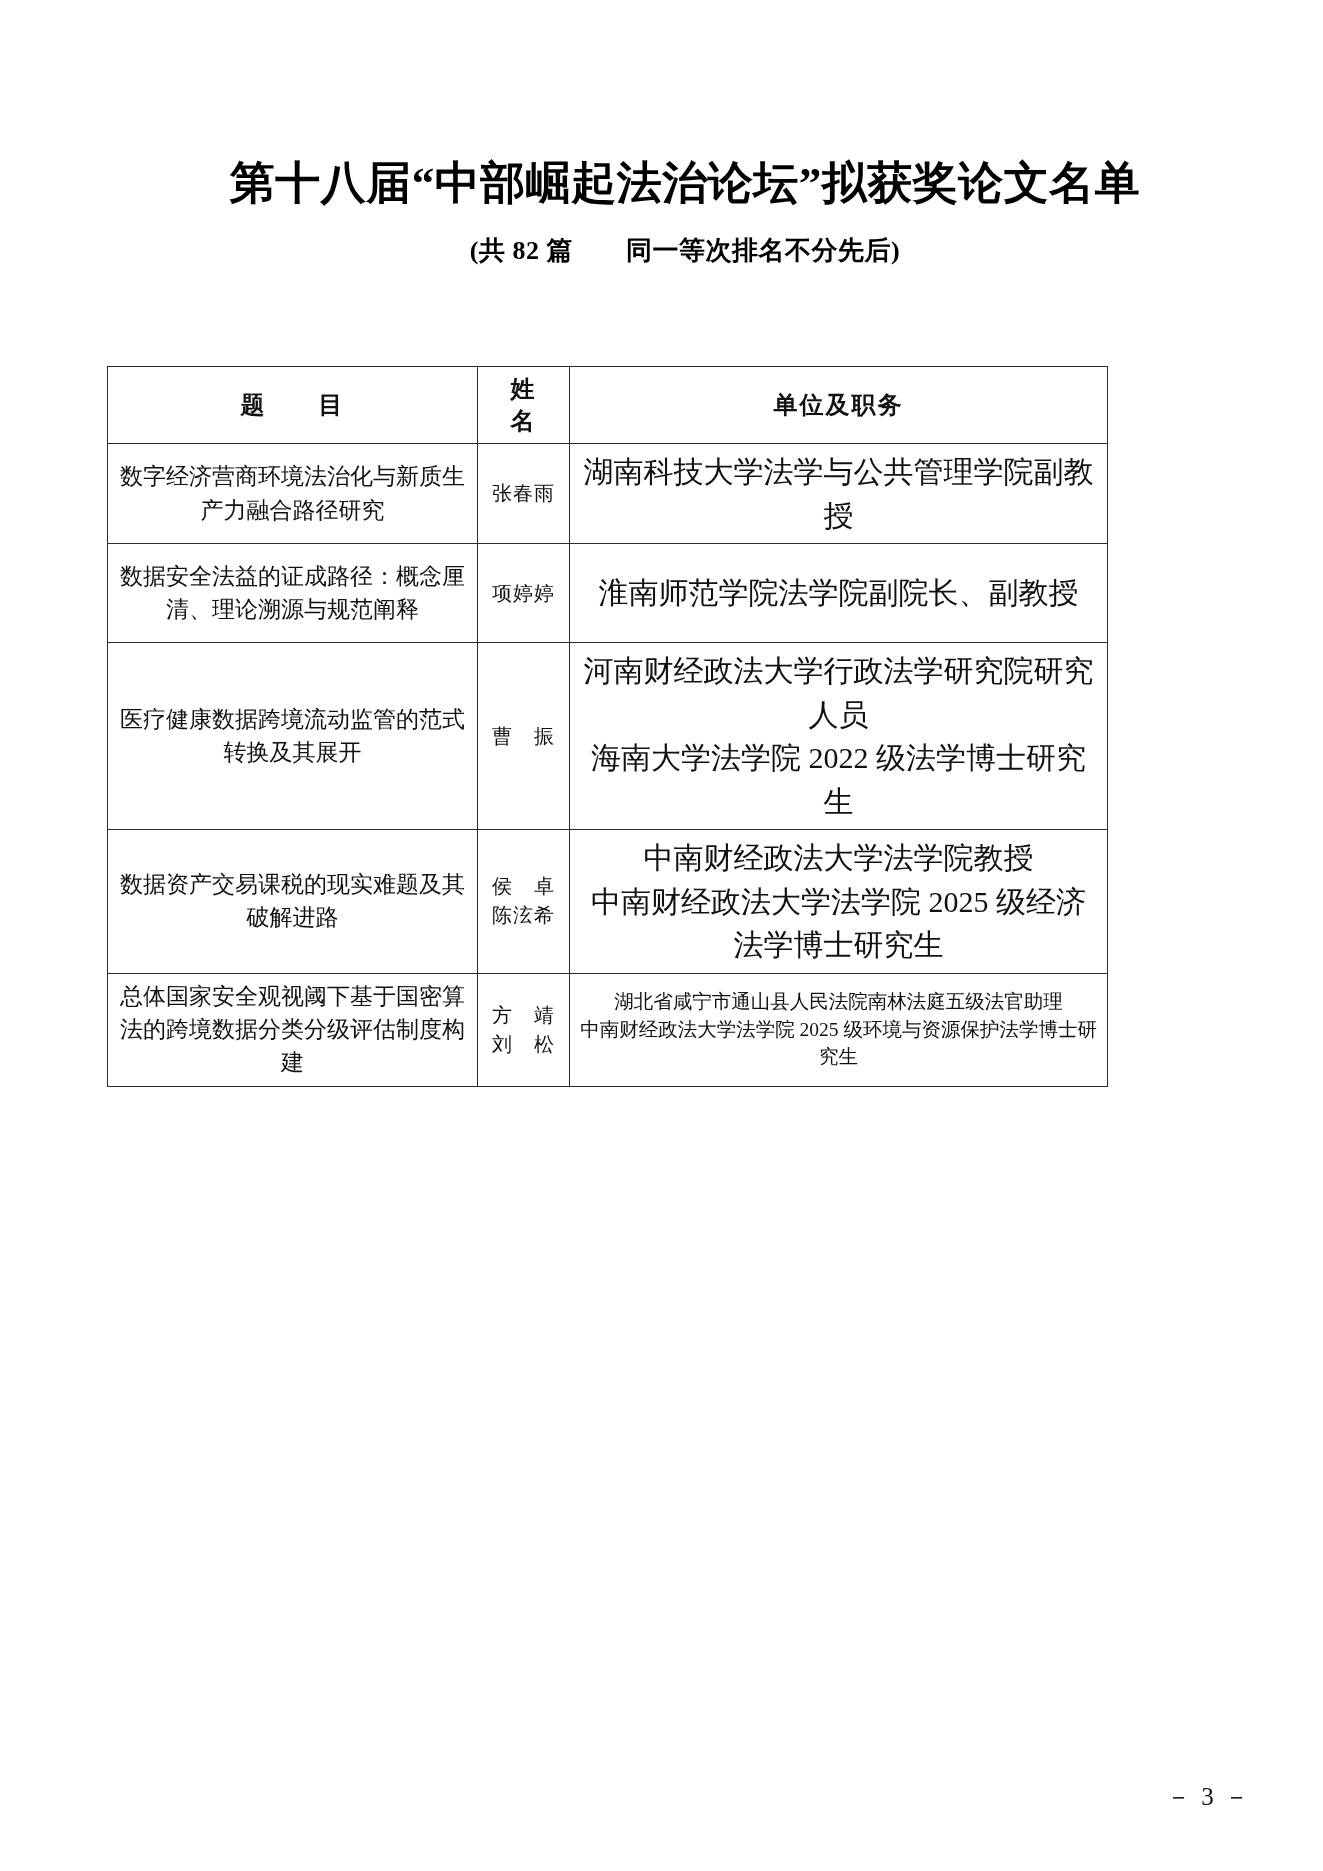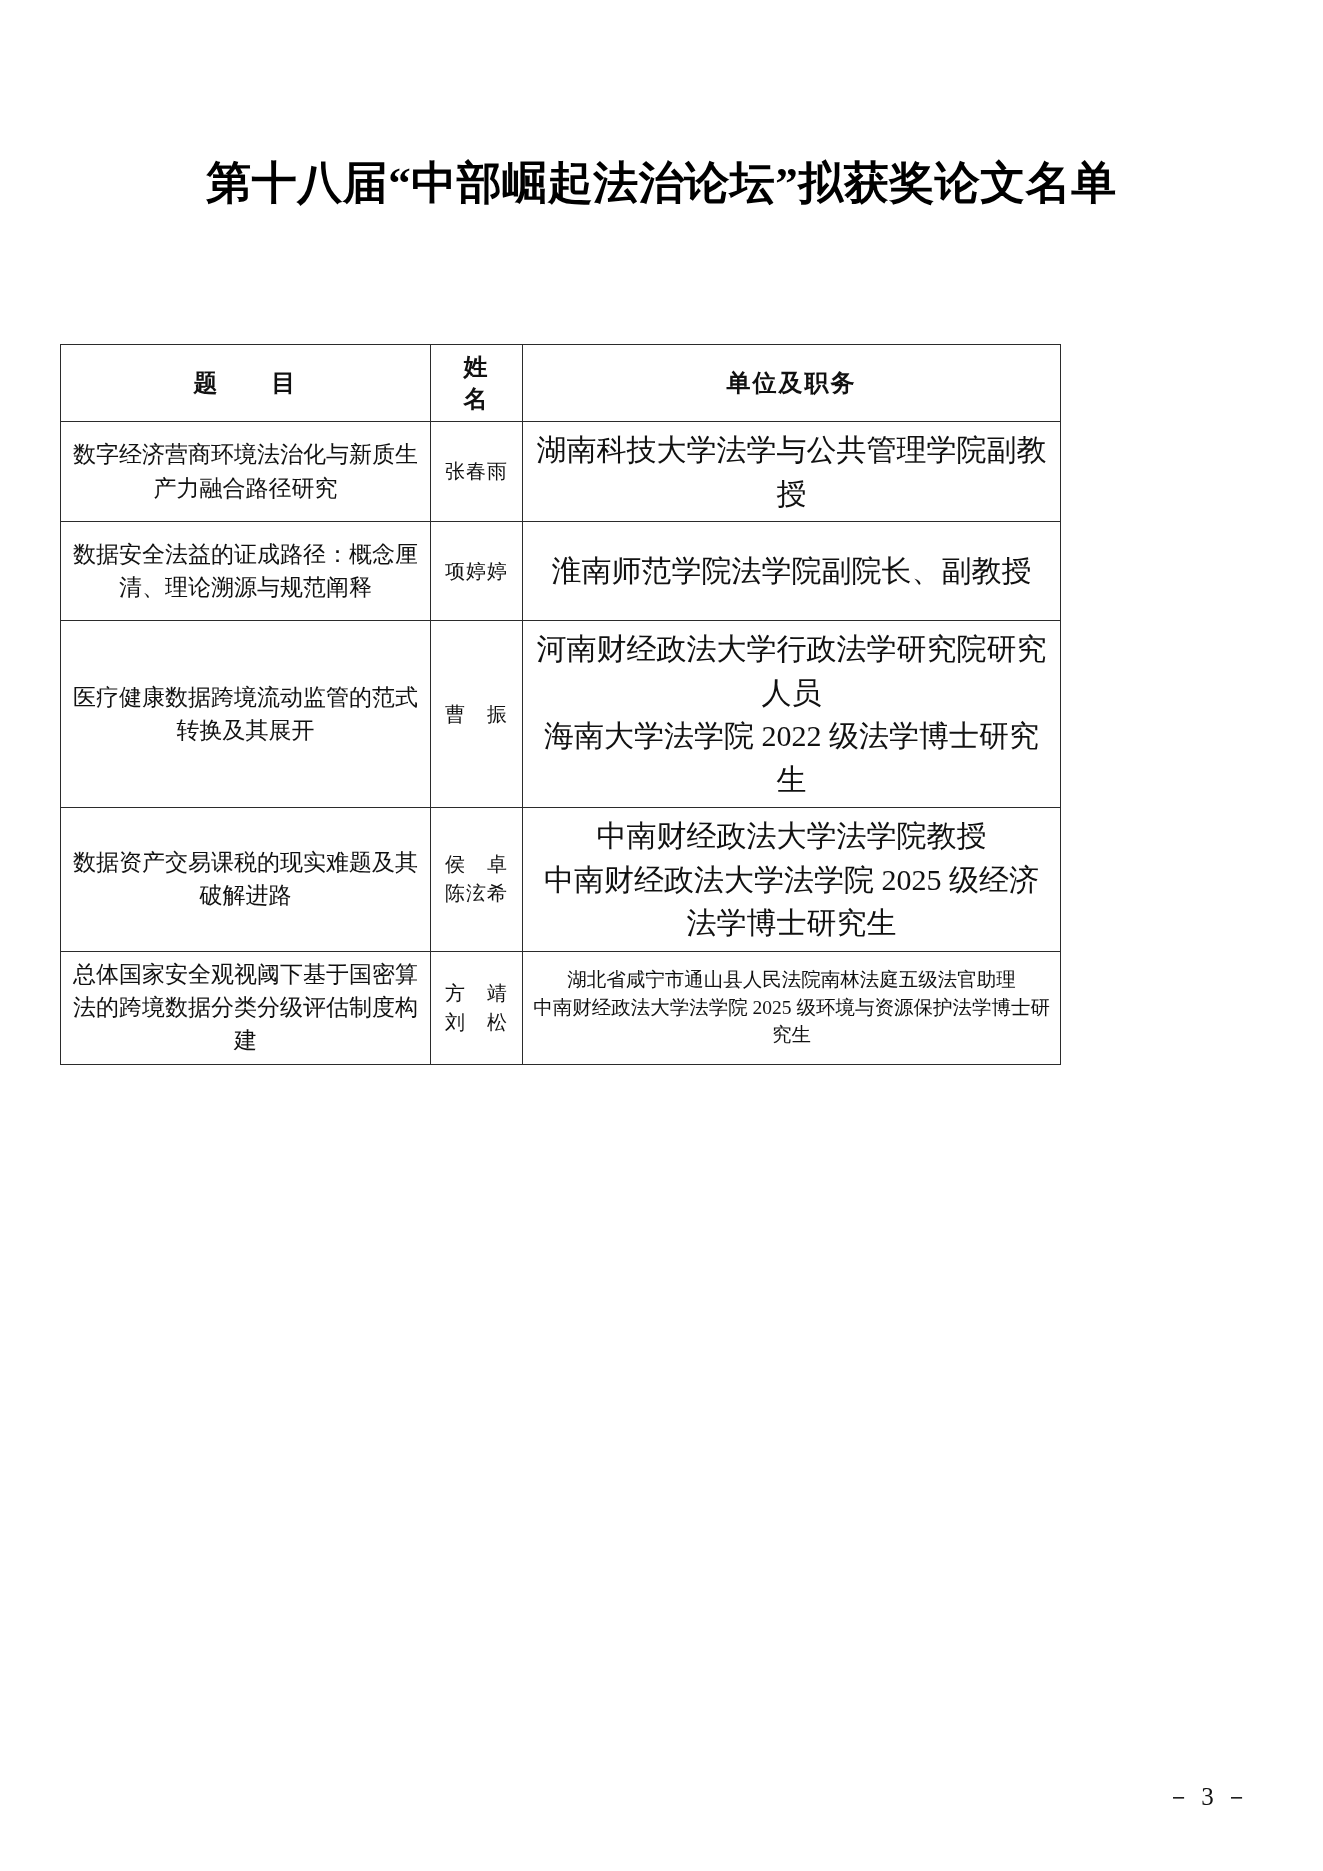--- a/index.html
+++ b/index.html
@@ -12,20 +12,21 @@
     height: 1871px;
     position: relative;
     font-family: "Liberation Serif", "DejaVu Serif", serif;
     color: #1a1a1a;
     overflow: hidden;
   }
   .page {
     position: absolute;
     inset: 0;
     padding: 0;
+    margin-left: 47px;
   }
 
   
   .doc-title {
     text-align: center;
     font-size: 45px;
     font-weight: bold;
     letter-spacing: 0.5px;
     margin: 0;
     padding-top: 155px;
@@ -49,21 +50,21 @@
     margin: 0;
     padding-top: 40px;
     color: #000;
     letter-spacing: 1px;
   }
 
   
   .table-wrap {
     position: absolute;
     left: 60px;
-    top: 344px;
+    top: 366px;
     width: 1000px;
   }
   table.award-table {
     border-collapse: collapse;
     width: 1000px;
     table-layout: fixed;
   }
   table.award-table td,
   table.award-table th {
     border: 1.6px solid #2b2b2b;
@@ -116,20 +117,21 @@
     letter-spacing: 2px;
   }
 </style>
 </head>
 <body>
 
 <div class="page">
 
   <h1 class="doc-title">第十八届“中部崛起法治论坛”拟获奖论文名单</h1>
 
+  <div class="doc-subtitle">(共 82 篇　　同一等次排名不分先后)</div>
 
 
   <div class="table-wrap">
     <table class="award-table">
       <colgroup>
         <col class="col-title">
         <col class="col-name">
         <col class="col-unit">
       </colgroup>
       <thead>

